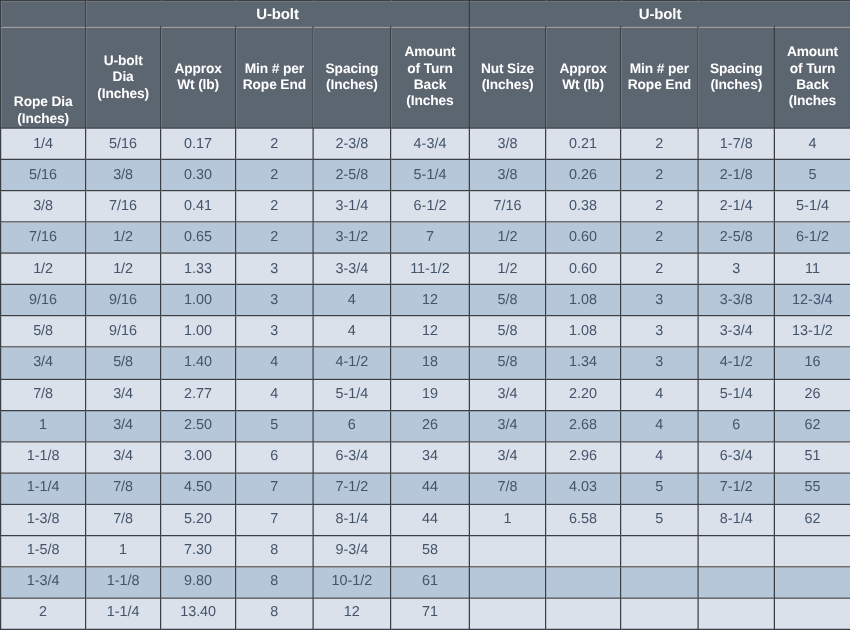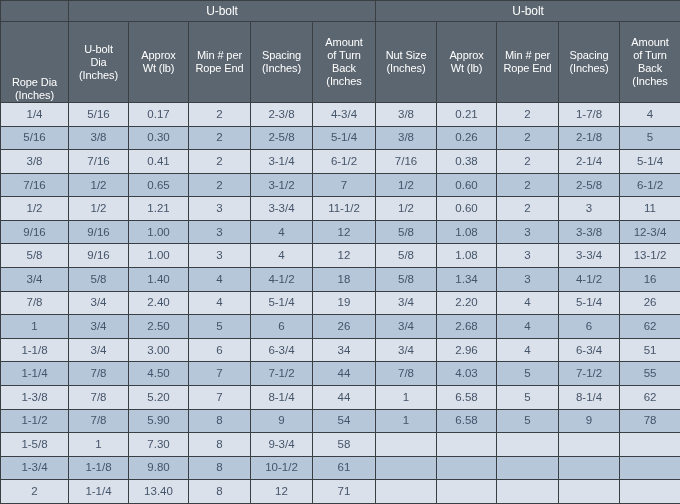--- a/index.html
+++ b/index.html
@@ -22,21 +22,21 @@
   #grid td, #grid th {
     border: 1px solid #3a3f44;
     padding: 0 2px;
     text-align: center;
     overflow: hidden;
   }
   
   thead th {
     background: #5c6670;
     color: #ffffff;
-    font-weight: normal;
+    font-weight: bold;
     font-size: 11px;
     line-height: 13px;
     letter-spacing: -0.1px;
   }
   th.group {
     height: 20px;
     vertical-align: middle;
     font-size: 12px;
   }
   th.blank-corner {
@@ -189,21 +189,21 @@
         <td>7</td>
         <td>1/2</td>
         <td>0.60</td>
         <td>2</td>
         <td>2-5/8</td>
         <td>6-1/2</td>
       </tr>
       <tr class="odd">
         <td>1/2</td>
         <td>1/2</td>
-        <td>1.21</td>
+        <td>1.33</td>
         <td>3</td>
         <td>3-3/4</td>
         <td>11-1/2</td>
         <td>1/2</td>
         <td>0.60</td>
         <td>2</td>
         <td>3</td>
         <td>11</td>
       </tr>
       <tr class="even">
@@ -241,21 +241,21 @@
         <td>18</td>
         <td>5/8</td>
         <td>1.34</td>
         <td>3</td>
         <td>4-1/2</td>
         <td>16</td>
       </tr>
       <tr class="odd">
         <td>7/8</td>
         <td>3/4</td>
-        <td>2.40</td>
+        <td>2.77</td>
         <td>4</td>
         <td>5-1/4</td>
         <td>19</td>
         <td>3/4</td>
         <td>2.20</td>
         <td>4</td>
         <td>5-1/4</td>
         <td>26</td>
       </tr>
       <tr class="even">
@@ -303,33 +303,20 @@
         <td>5.20</td>
         <td>7</td>
         <td>8-1/4</td>
         <td>44</td>
         <td>1</td>
         <td>6.58</td>
         <td>5</td>
         <td>8-1/4</td>
         <td>62</td>
       </tr>
-      <tr class="even">
-        <td>1-1/2</td>
-        <td>7/8</td>
-        <td>5.90</td>
-        <td>8</td>
-        <td>9</td>
-        <td>54</td>
-        <td>1</td>
-        <td>6.58</td>
-        <td>5</td>
-        <td>9</td>
-        <td>78</td>
-      </tr>
       <tr class="odd">
         <td>1-5/8</td>
         <td>1</td>
         <td>7.30</td>
         <td>8</td>
         <td>9-3/4</td>
         <td>58</td>
         <td></td>
         <td></td>
         <td></td>

